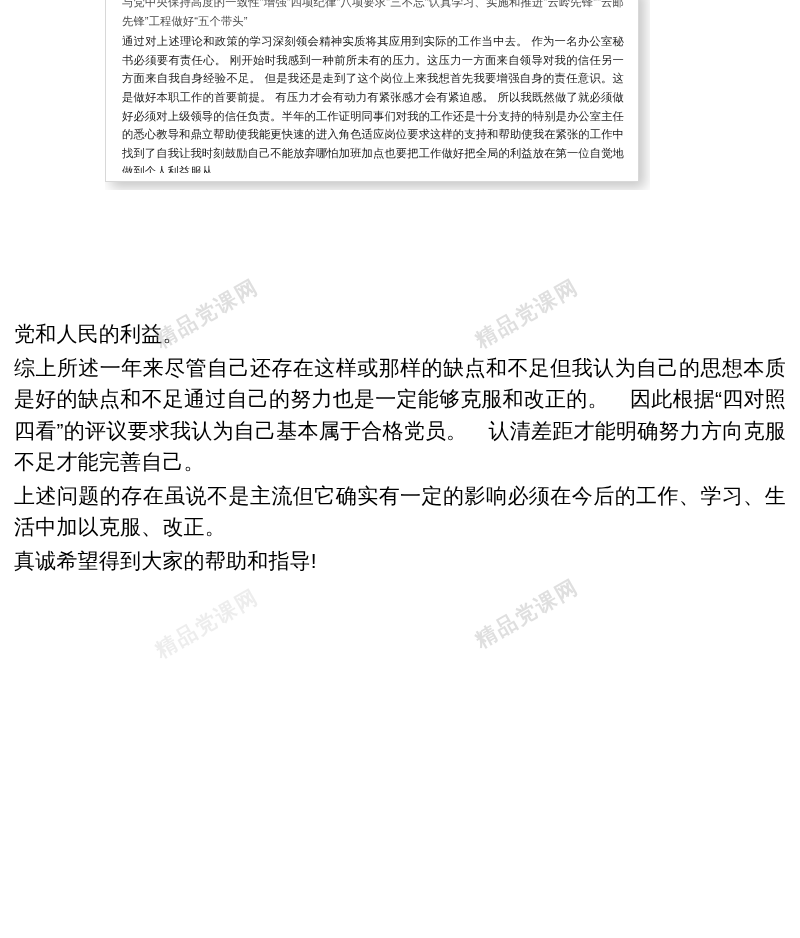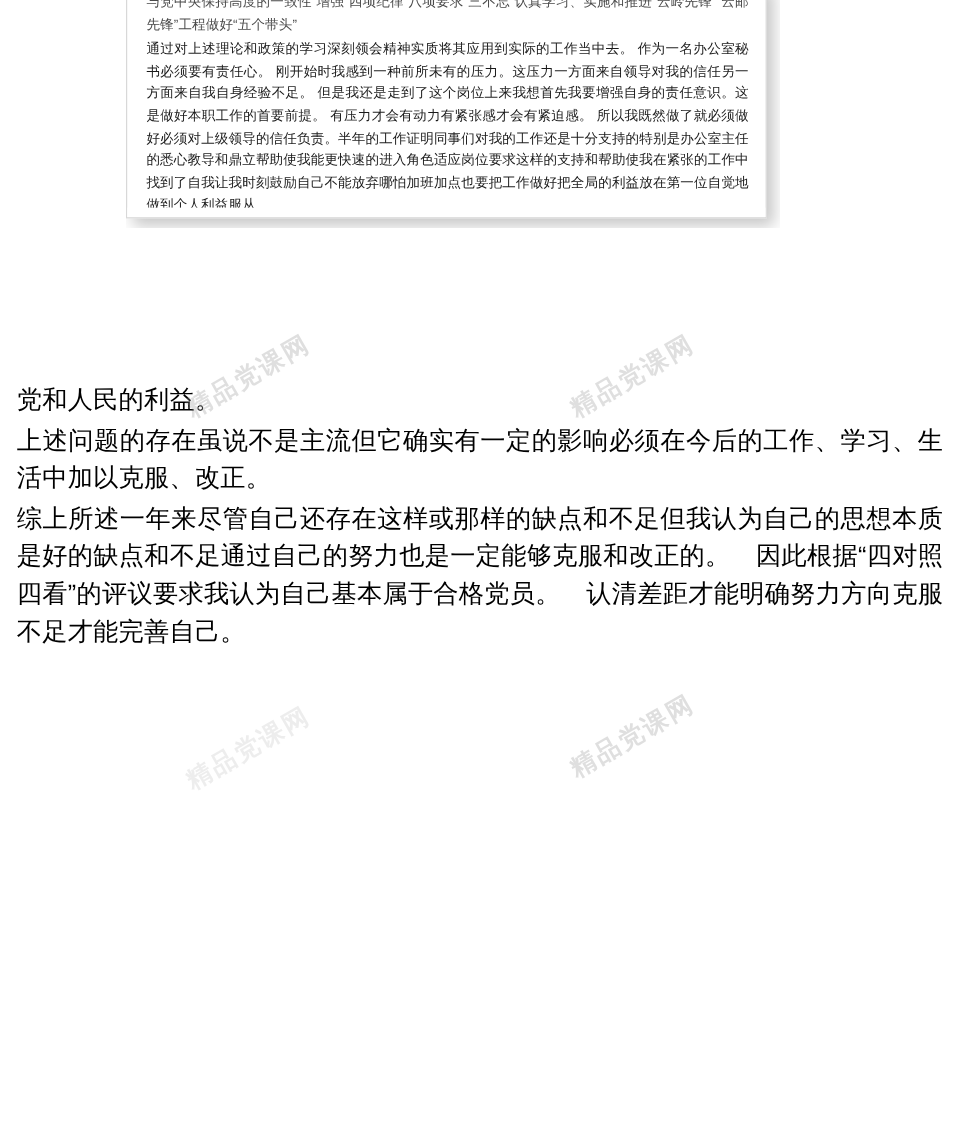--- a/index.html
+++ b/index.html
@@ -101,20 +101,21 @@
 <div class="preview-wrap">
   <div class="preview-card">
     <p class="first">与党中央保持高度的一致性”增强“四项纪律”八项要求“三不忘”认真学习、实施和推进“云岭先锋”“云邮先锋”工程做好“五个带头”</p>
     <p>通过对上述理论和政策的学习深刻领会精神实质将其应用到实际的工作当中去。 作为一名办公室秘书必须要有责任心。 刚开始时我感到一种前所未有的压力。这压力一方面来自领导对我的信任另一方面来自我自身经验不足。 但是我还是走到了这个岗位上来我想首先我要增强自身的责任意识。这是做好本职工作的首要前提。 有压力才会有动力有紧张感才会有紧迫感。 所以我既然做了就必须做好必须对上级领导的信任负责。半年的工作证明同事们对我的工作还是十分支持的特别是办公室主任的悉心教导和鼎立帮助使我能更快速的进入角色适应岗位要求这样的支持和帮助使我在紧张的工作中找到了自我让我时刻鼓励自己不能放弃哪怕加班加点也要把工作做好把全局的利益放在第一位自觉地做到个人利益服从</p>
     <div class="preview-fade"></div>
   </div>
 </div>
 
 <div class="doc-body">
   <p>党和人民的利益。</p>
+  <p>综上所述一年来尽管自己还存在这样或那样的缺点和不足但我认为自己的思想本质是好的缺点和不足通过自己的努力也是一定能够克服和改正的。　因此根据“四对照四看”的评议要求我认为自己基本属于合格党员。　认清差距才能明确努力方向克服不足才能完善自己。</p>
   <p>上述问题的存在虽说不是主流但它确实有一定的影响必须在今后的工作、学习、生活中加以克服、改正。</p>
-  <p>综上所述一年来尽管自己还存在这样或那样的缺点和不足但我认为自己的思想本质是好的缺点和不足通过自己的努力也是一定能够克服和改正的。　因此根据“四对照四看”的评议要求我认为自己基本属于合格党员。　认清差距才能明确努力方向克服不足才能完善自己。</p>
+  <p>真诚希望得到大家的帮助和指导!</p>
 </div>
 
 <div class="wm wm-1">精品党课网</div>
 <div class="wm wm-2">精品党课网</div>
 <div class="wm wm-3">精品党课网</div>
 <div class="wm wm-4">精品党课网</div>
 
 </body></html>

